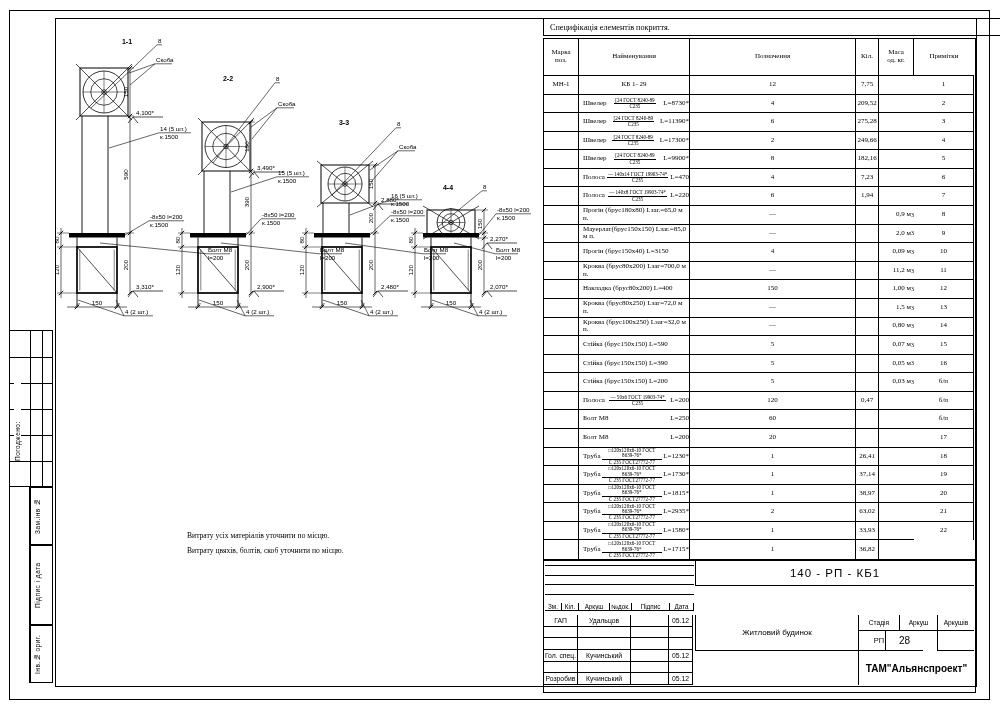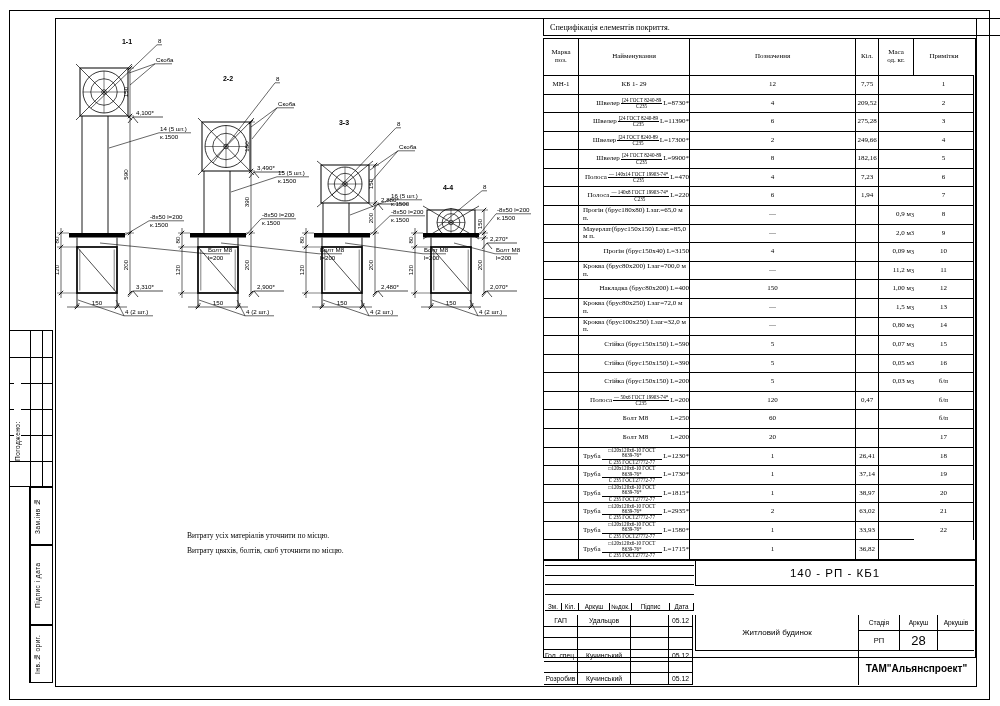--- a/index.html
+++ b/index.html
@@ -13,30 +13,30 @@
   #spec-title{left:543px;top:18px;width:493px;height:18px;border:0.9px solid #000;
               font-size:8.2px;display:flex;align-items:center;padding-left:6px}
   #spec-table{left:543px;top:38px;width:433px;height:522px;border:1.4px solid #000;
               display:grid;grid-template-columns:35px 111px 166px 23px 35px 60px;
               grid-template-rows:37px repeat(26,18.58px);font-size:7px}
   #spec-table>div{border-right:0.8px solid #000;border-bottom:0.8px solid #000;
               display:flex;align-items:center;justify-content:center;overflow:hidden;
               white-space:pre-line;text-align:center;line-height:1.1}
   #spec-table>div.c5{border-right:none}
   #spec-table>div.lastrow{border-bottom:none}
-  #spec-table>div.namecell{justify-content:flex-end;padding-left:4px;text-align:left}
+  #spec-table>div.namecell{justify-content:space-between;padding-left:4px;text-align:left}
   #spec-table>div.namecenter{justify-content:center}
   #spec-table>div.notecell{justify-content:flex-end;padding-left:12px}
   .fr{display:inline-block;text-align:center;line-height:1.05;font-size:5.1px;margin:0 1px;vertical-align:middle}
   .fr .n{display:block;border-bottom:0.6px solid #000;padding:0 1px}
   .fr .d{display:block}
   .sup{font-size:6px;vertical-align:super;line-height:0}
   .gap-suffix{margin-left:22px}
   
-  #tb{left:543px;top:560px;width:433px;height:98px;border:1.5px solid #000;font-family:"Liberation Sans",sans-serif}
+  #tb{left:543px;top:560px;width:433px;height:133px;border:1.5px solid #000;font-family:"Liberation Sans",sans-serif}
   .tbc{position:absolute;box-sizing:border-box;display:flex;align-items:center;justify-content:center;text-align:center}
   #tb-smallgrid{left:0;top:0;width:151px;height:38px;display:grid;
       grid-template-columns:17px 17px 31px 22px 38px 24px;grid-template-rows:repeat(4,9.5px)}
   #tb-smallgrid>div{border-right:0.8px solid #000;border-bottom:0.8px solid #000}
   #tb-cols{left:0;top:38px;width:151px;height:16px;display:grid;
       grid-template-columns:17px 17px 31px 22px 38px 24px;font-size:6.3px}
   #tb-cols>div{border-right:0.8px solid #000;border-bottom:0.8px solid #000;display:flex;align-items:center;justify-content:center}
   #tb-people{left:0;top:54px;width:151px;height:70px}
   .prow{display:grid;grid-template-columns:34px 53px 38px 24px;height:11.7px;font-size:6.8px}
   .prow>div{border-right:0.8px solid #000;border-bottom:0.8px solid #000;display:flex;align-items:center;justify-content:center;overflow:hidden}
@@ -601,21 +601,21 @@
           <div></div>
           <div>05.12</div>
         </div>
       </div>
     <div class="tbc" style="left:151px;top:0;width:279px;height:25px;border-left:0.9px solid #000;border-bottom:0.9px solid #000;font-size:11.5px;letter-spacing:1px">140 - РП - КБ1</div>
     <div class="tbc" style="left:151px;top:54px;width:163px;height:36px;border-left:0.9px solid #000;border-bottom:0.9px solid #000;font-size:8px">Житловий будинок</div>
     <div class="tbc" style="left:314px;top:54px;width:41px;height:16px;border-left:0.9px solid #000;border-bottom:0.9px solid #000;font-size:6.6px">Стадія</div>
     <div class="tbc" style="left:355px;top:54px;width:38px;height:16px;border-left:0.9px solid #000;border-bottom:0.9px solid #000;font-size:6.6px">Аркуш</div>
     <div class="tbc" style="left:393px;top:54px;width:37px;height:16px;border-left:0.9px solid #000;border-bottom:0.9px solid #000;font-size:6.6px">Аркушів</div>
     <div class="tbc" style="left:314px;top:70px;width:41px;height:20px;border-left:0.9px solid #000;border-bottom:0.9px solid #000;font-size:7.5px">РП</div>
-    <div class="tbc" style="left:355px;top:70px;width:38px;height:20px;border-left:0.9px solid #000;border-bottom:0.9px solid #000;font-size:13px">28</div>
+    <div class="tbc" style="left:341px;top:70px;width:38px;height:20px;border-left:0.9px solid #000;border-bottom:0.9px solid #000;font-size:10px">28</div>
     <div class="tbc" style="left:393px;top:70px;width:37px;height:20px;border-left:0.9px solid #000;border-bottom:0.9px solid #000;font-size:7.5px"></div>
     <div class="tbc" style="left:314px;top:90px;width:116px;height:34px;border-left:0.9px solid #000;font-size:10px;font-weight:bold">ТАМ"Альянспроект"</div>
   </div>
 
   <div class="abs" id="appbox">
     <div class="abs" style="left:20px;top:0;width:0;height:155px;border-left:0.8px solid #000"></div>
     <div class="abs" style="left:32px;top:0;width:0;height:155px;border-left:0.8px solid #000"></div>
     <div class="abs" style="left:0;top:26px;width:42px;border-top:0.8px solid #000"></div>
     <div class="abs" style="left:0;top:52px;width:42px;border-top:0.8px solid #000"></div>
     <div class="abs" style="left:0;top:78px;width:42px;border-top:0.8px solid #000"></div>

